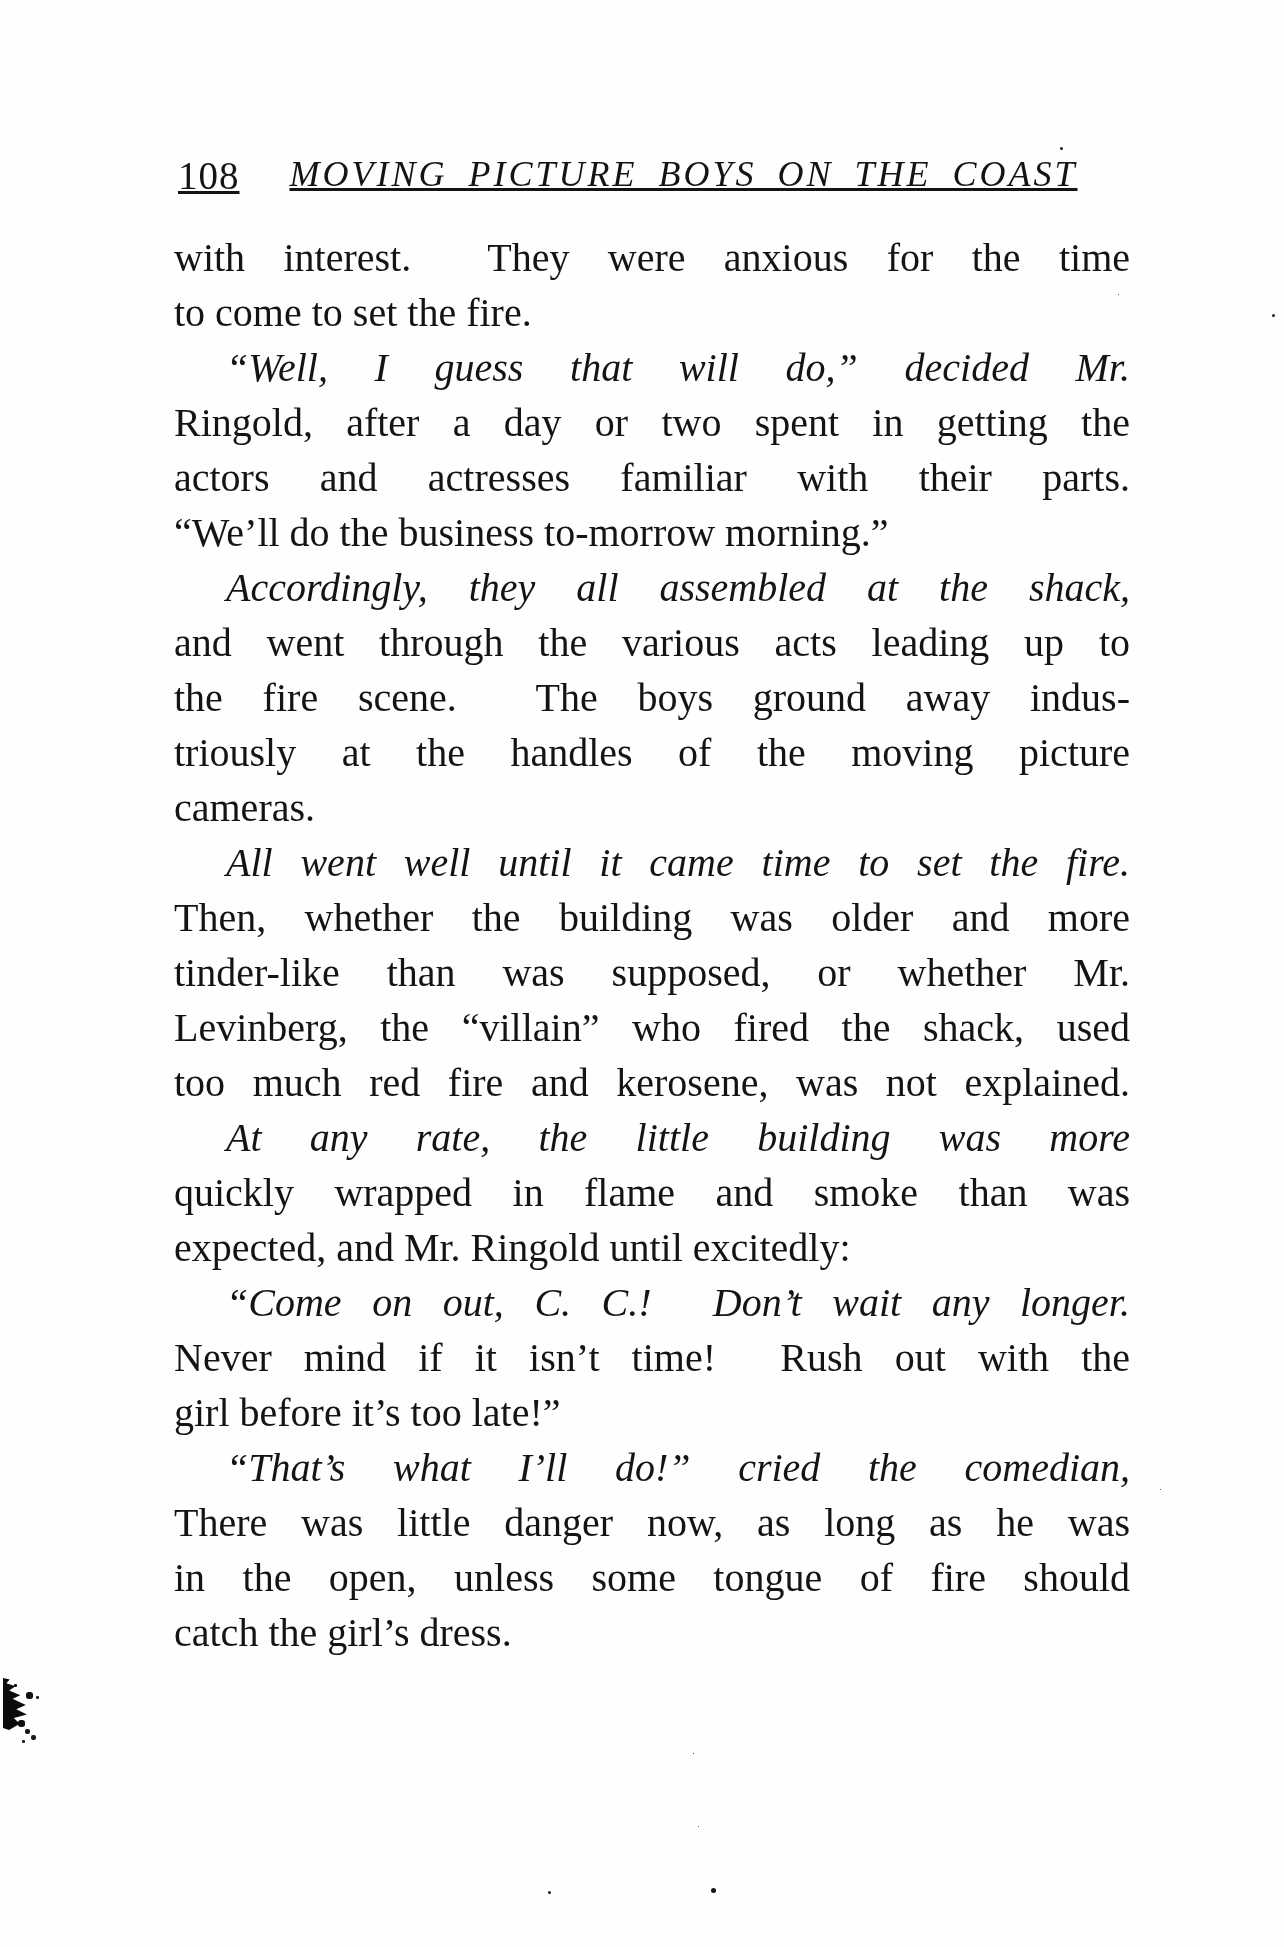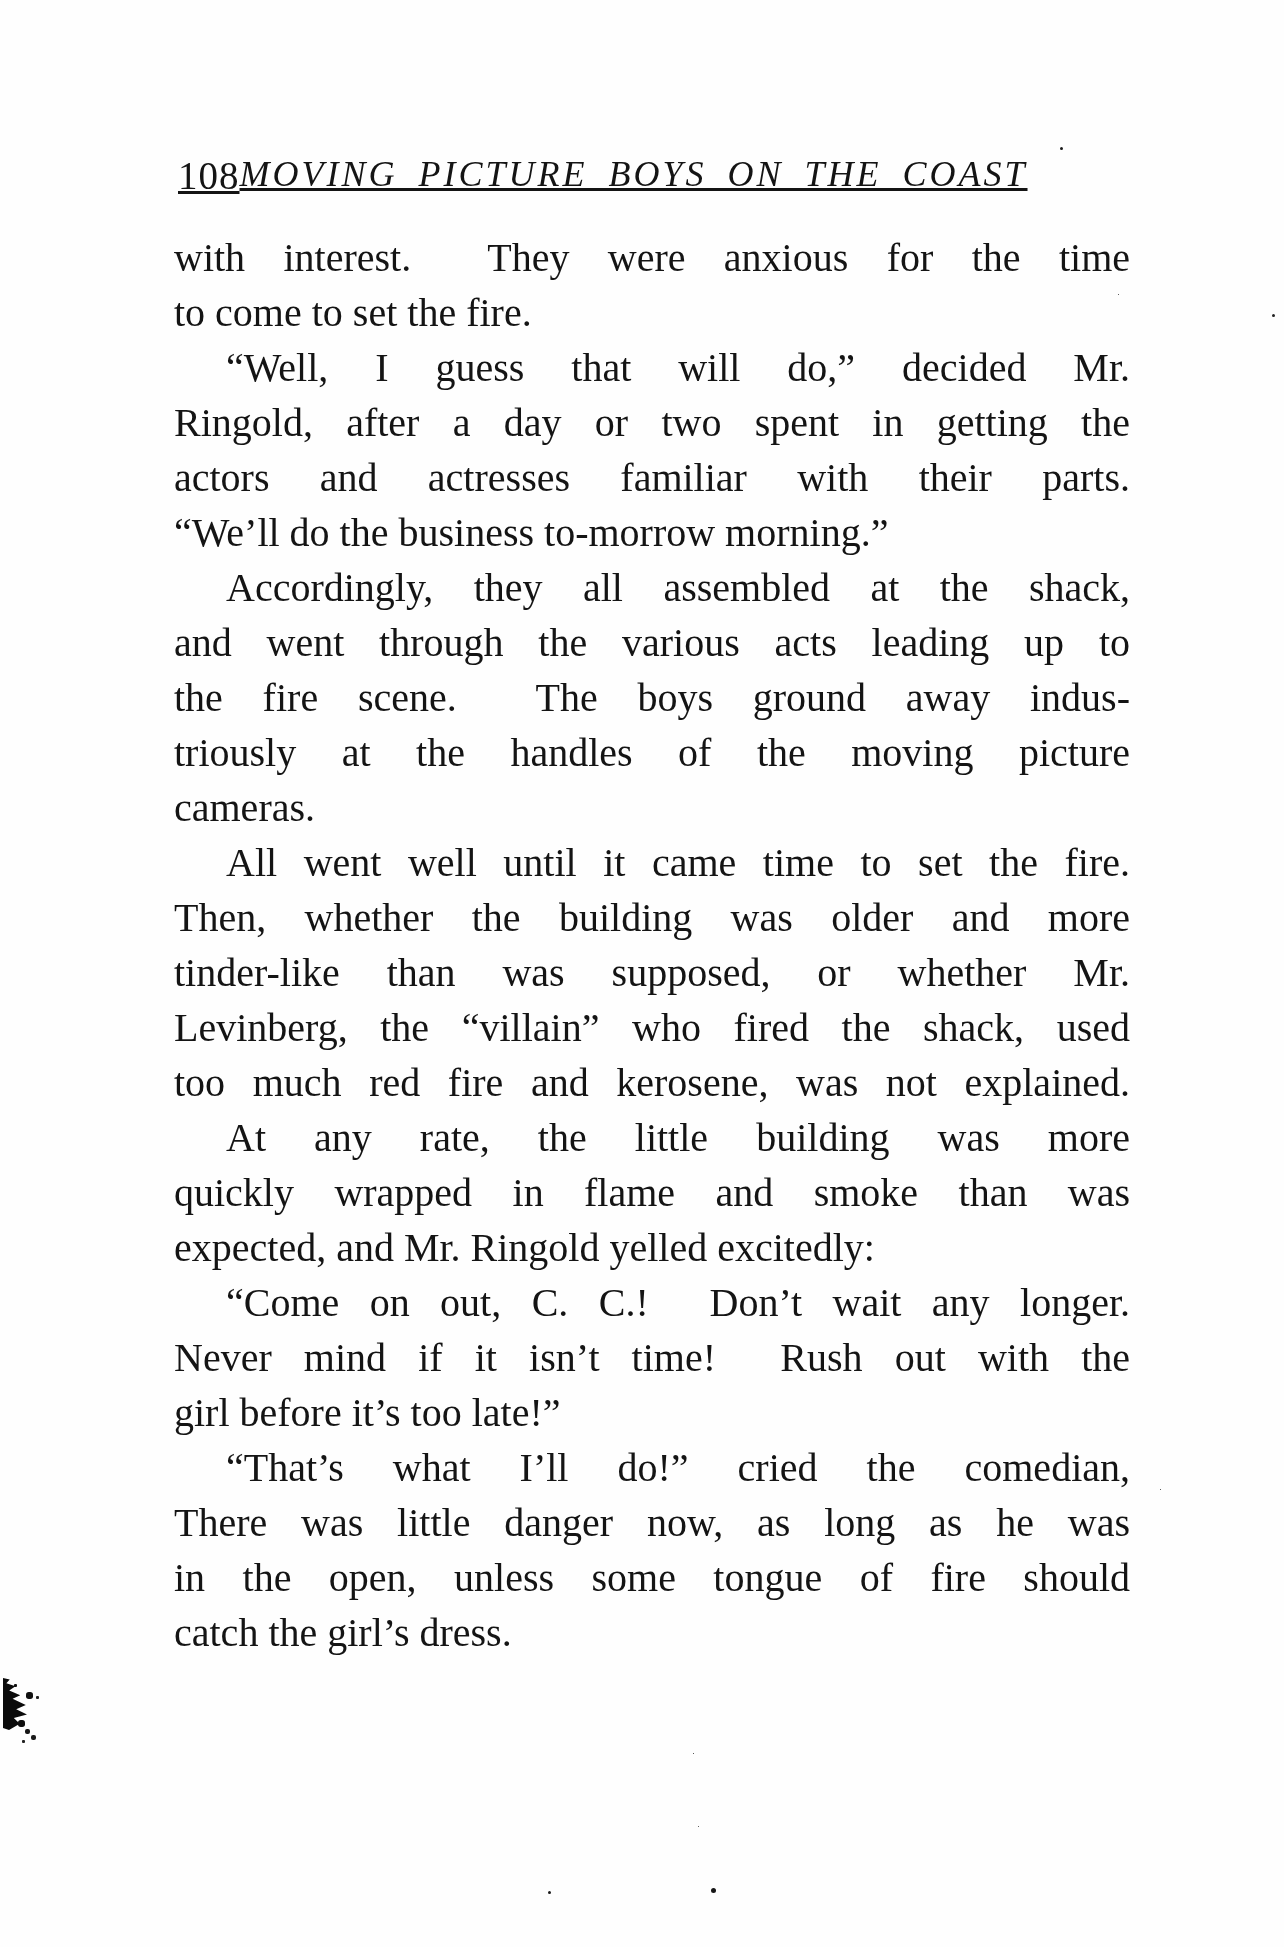--- a/index.html
+++ b/index.html
@@ -23,20 +23,21 @@
     display: flex;
     align-items: flex-start;
     white-space: nowrap;
     text-decoration: underline;
   }
   .page-number {
     font-size: 39px;
     letter-spacing: 1px;
   }
   .running-title {
+    margin-left: 50px;
     font-size: 36px;
     font-style: italic;
     letter-spacing: 3px;
     word-spacing: 9px;
   }
   .body-text {
     position: absolute;
     left: 174px;
     top: 230px;
     width: 956px;
@@ -47,20 +48,21 @@
     height: 55px;
     white-space: nowrap;
     text-justify: inter-word;
   }
   .line.j {
     text-align: justify;
     text-align-last: justify;
   }
   .line.ind {
     padding-left: 52px;
+    font-style: italic;
   }
   
   .ink-smudge {
     position: absolute;
     left: 3px;
     top: 1678px;
     width: 24px;
     height: 52px;
     background: #0b0b0b;
     clip-path: polygon(0% 0%, 28% 3%, 14% 10%, 52% 16%, 26% 24%, 72% 33%,
@@ -123,21 +125,21 @@
       <div class="line j">the fire scene.&nbsp; The boys ground away indus-</div>
       <div class="line j">triously at the handles of the moving picture</div>
       <div class="line">cameras.</div>
       <div class="line j ind">All went well until it came time to set the fire.</div>
       <div class="line j">Then, whether the building was older and more</div>
       <div class="line j">tinder-like than was supposed, or whether Mr.</div>
       <div class="line j">Levinberg, the “villain” who fired the shack, used</div>
       <div class="line j">too much red fire and kerosene, was not explained.</div>
       <div class="line j ind">At any rate, the little building was more</div>
       <div class="line j">quickly wrapped in flame and smoke than was</div>
-      <div class="line">expected, and Mr. Ringold yelled excitedly:</div>
+      <div class="line">expected, and Mr. Ringold until excitedly:</div>
       <div class="line j ind">“Come on out, C. C.!&nbsp; Don’t wait any longer.</div>
       <div class="line j">Never mind if it isn’t time!&nbsp; Rush out with the</div>
       <div class="line">girl before it’s too late!”</div>
       <div class="line j ind">“That’s what I’ll do!” cried the comedian,</div>
       <div class="line j">There was little danger now, as long as he was</div>
       <div class="line j">in the open, unless some tongue of fire should</div>
       <div class="line">catch the girl’s dress.</div>
     </main>
 
   <div class="ink-smudge"></div>

